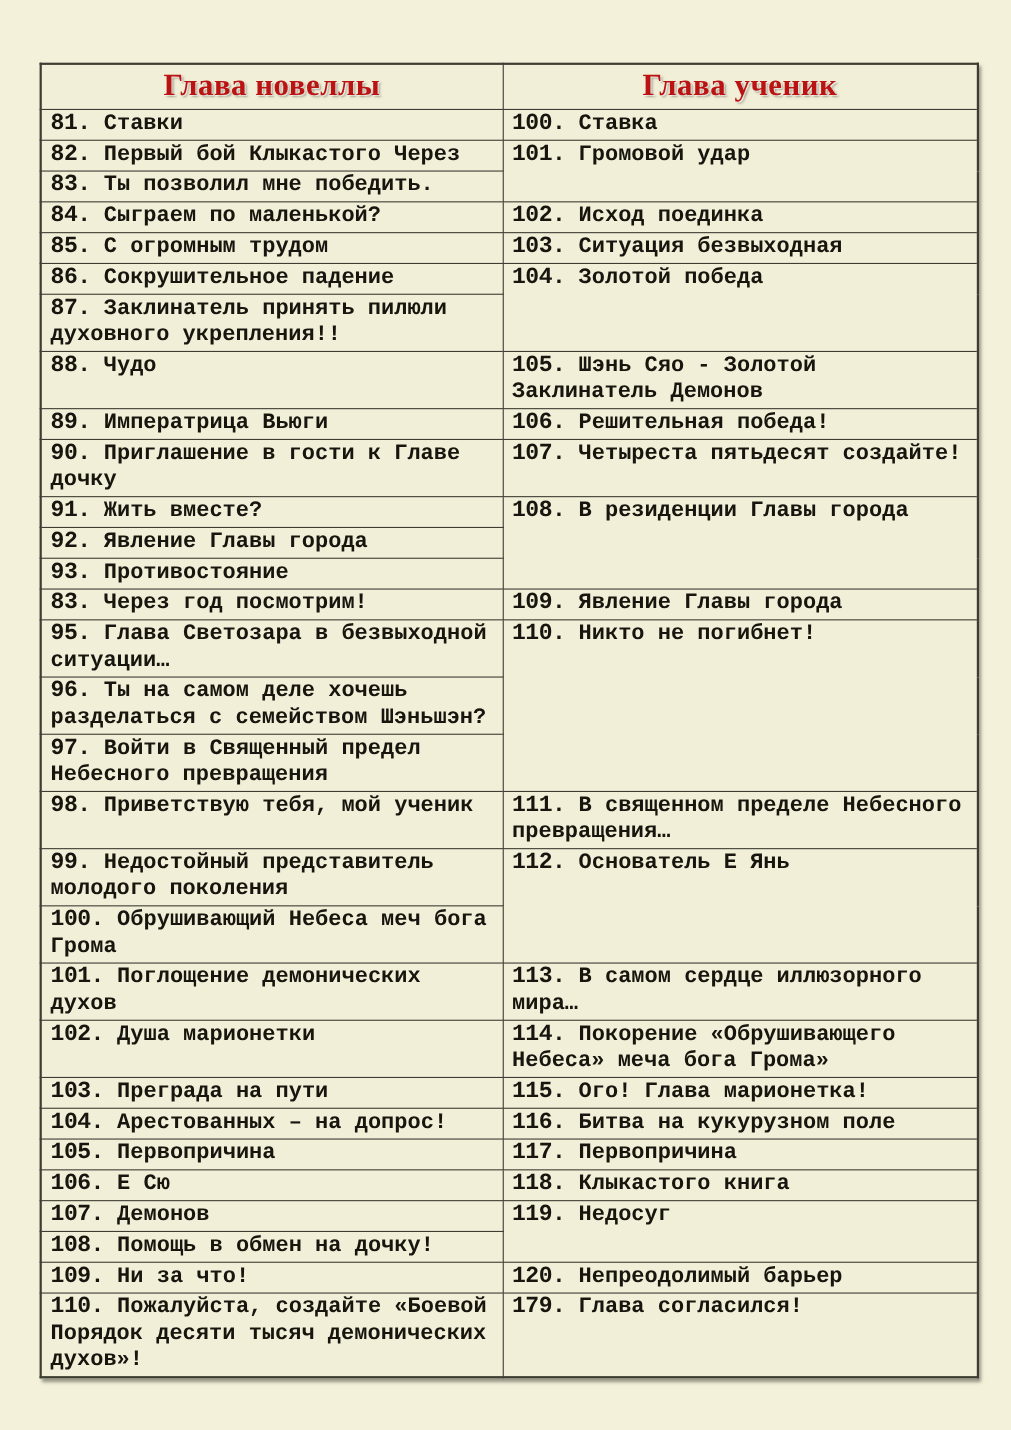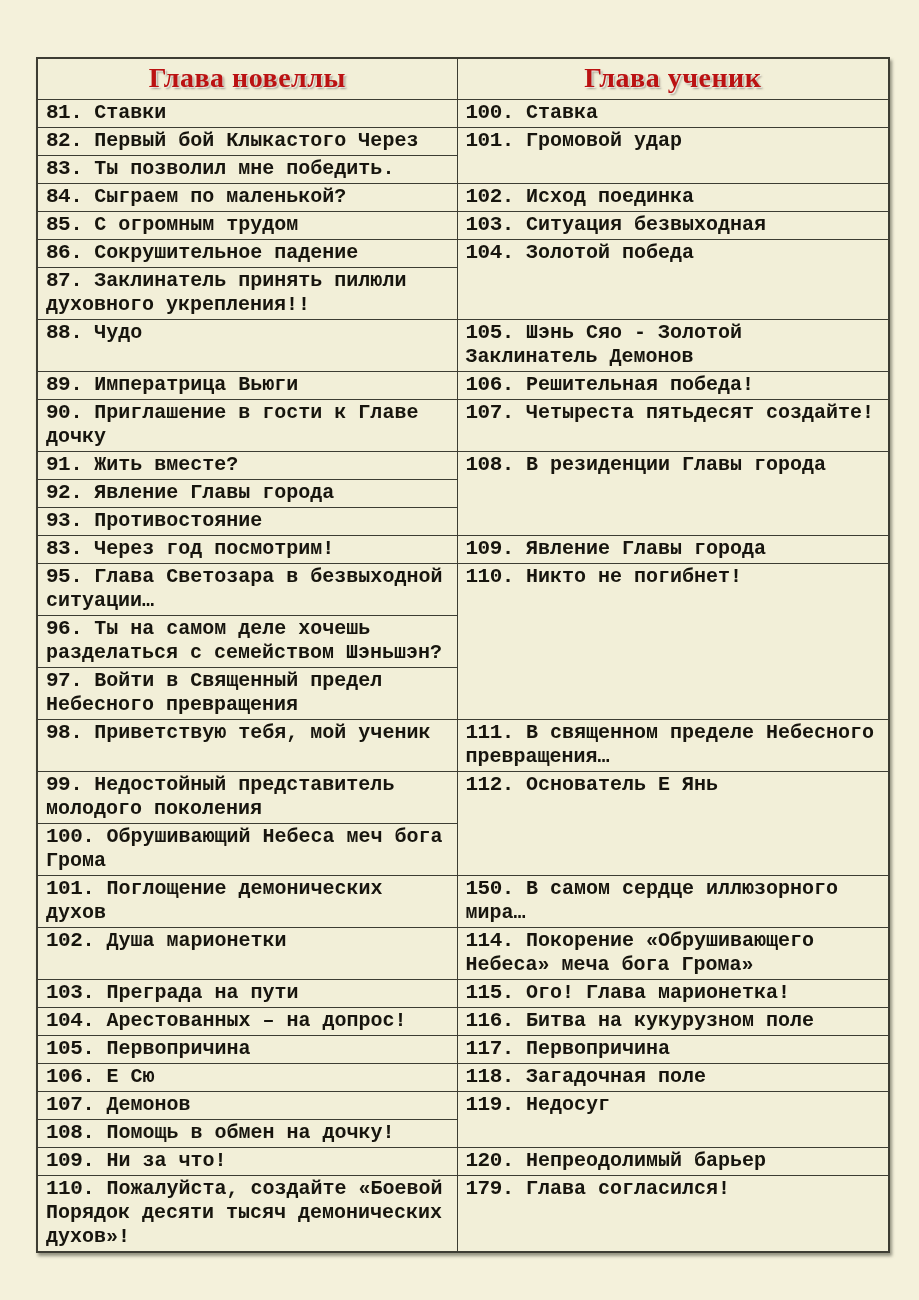--- a/index.html
+++ b/index.html
@@ -139,41 +139,41 @@
       </tr>
       <tr>
         <td><span class="num">99.</span> <span>Недостойный представитель молодого поколения</span></td>
         <td rowspan="2"><span class="num">112.</span> <span>Основатель Е Янь</span></td>
       </tr>
       <tr>
         <td><span class="num">100.</span> <span>Обрушивающий Небеса меч бога Грома</span></td>
       </tr>
       <tr>
         <td><span class="num">101.</span> <span>Поглощение демонических духов</span></td>
-        <td><span class="num">150.</span> <span>В самом сердце иллюзорного мира…</span></td>
+        <td><span class="num">113.</span> <span>В самом сердце иллюзорного мира…</span></td>
       </tr>
       <tr>
         <td><span class="num">102.</span> <span>Душа марионетки</span></td>
         <td><span class="num">114.</span> <span>Покорение «Обрушивающего Небеса» меча бога Грома»</span></td>
       </tr>
       <tr>
         <td><span class="num">103.</span> <span>Преграда на пути</span></td>
         <td><span class="num">115.</span> <span>Ого! Глава марионетка!</span></td>
       </tr>
       <tr>
         <td><span class="num">104.</span> <span>Арестованных – на допрос!</span></td>
         <td><span class="num">116.</span> <span>Битва на кукурузном поле</span></td>
       </tr>
       <tr>
         <td><span class="num">105.</span> <span>Первопричина</span></td>
         <td><span class="num">117.</span> <span>Первопричина</span></td>
       </tr>
       <tr>
         <td><span class="num">106.</span> <span>Е Сю</span></td>
-        <td><span class="num">118.</span> <span>Загадочная поле</span></td>
+        <td><span class="num">118.</span> <span>Клыкастого книга</span></td>
       </tr>
       <tr>
         <td><span class="num">107.</span> <span>Демонов</span></td>
         <td rowspan="2"><span class="num">119.</span> <span>Недосуг</span></td>
       </tr>
       <tr>
         <td><span class="num">108.</span> <span>Помощь в обмен на дочку!</span></td>
       </tr>
       <tr>
         <td><span class="num">109.</span> <span>Ни за что!</span></td>

